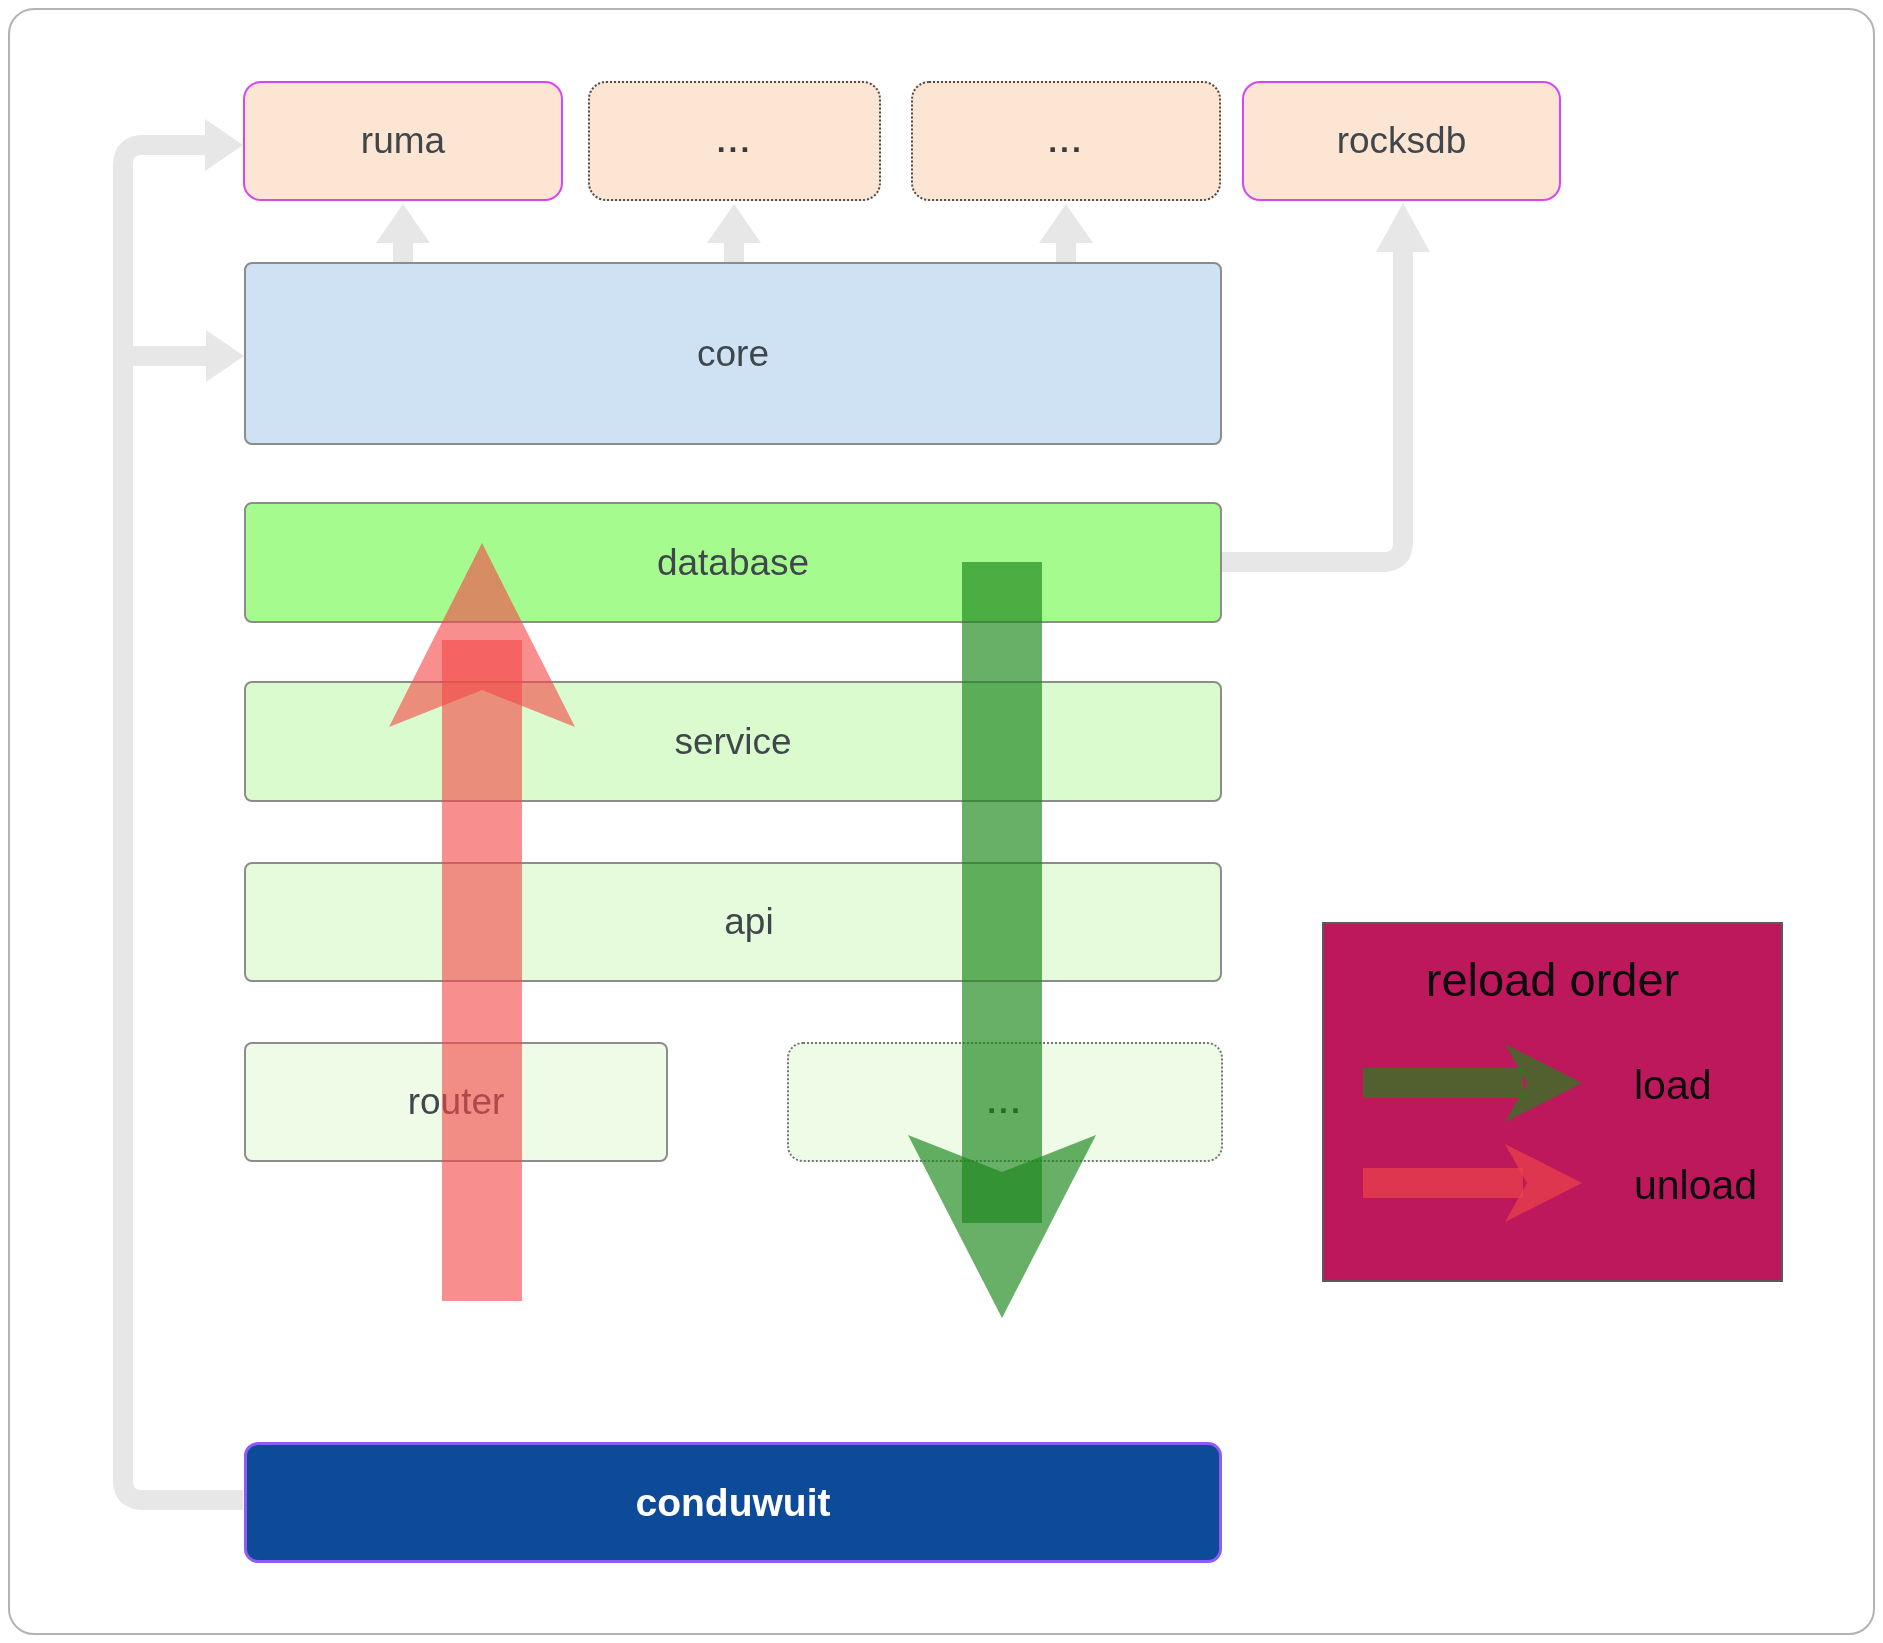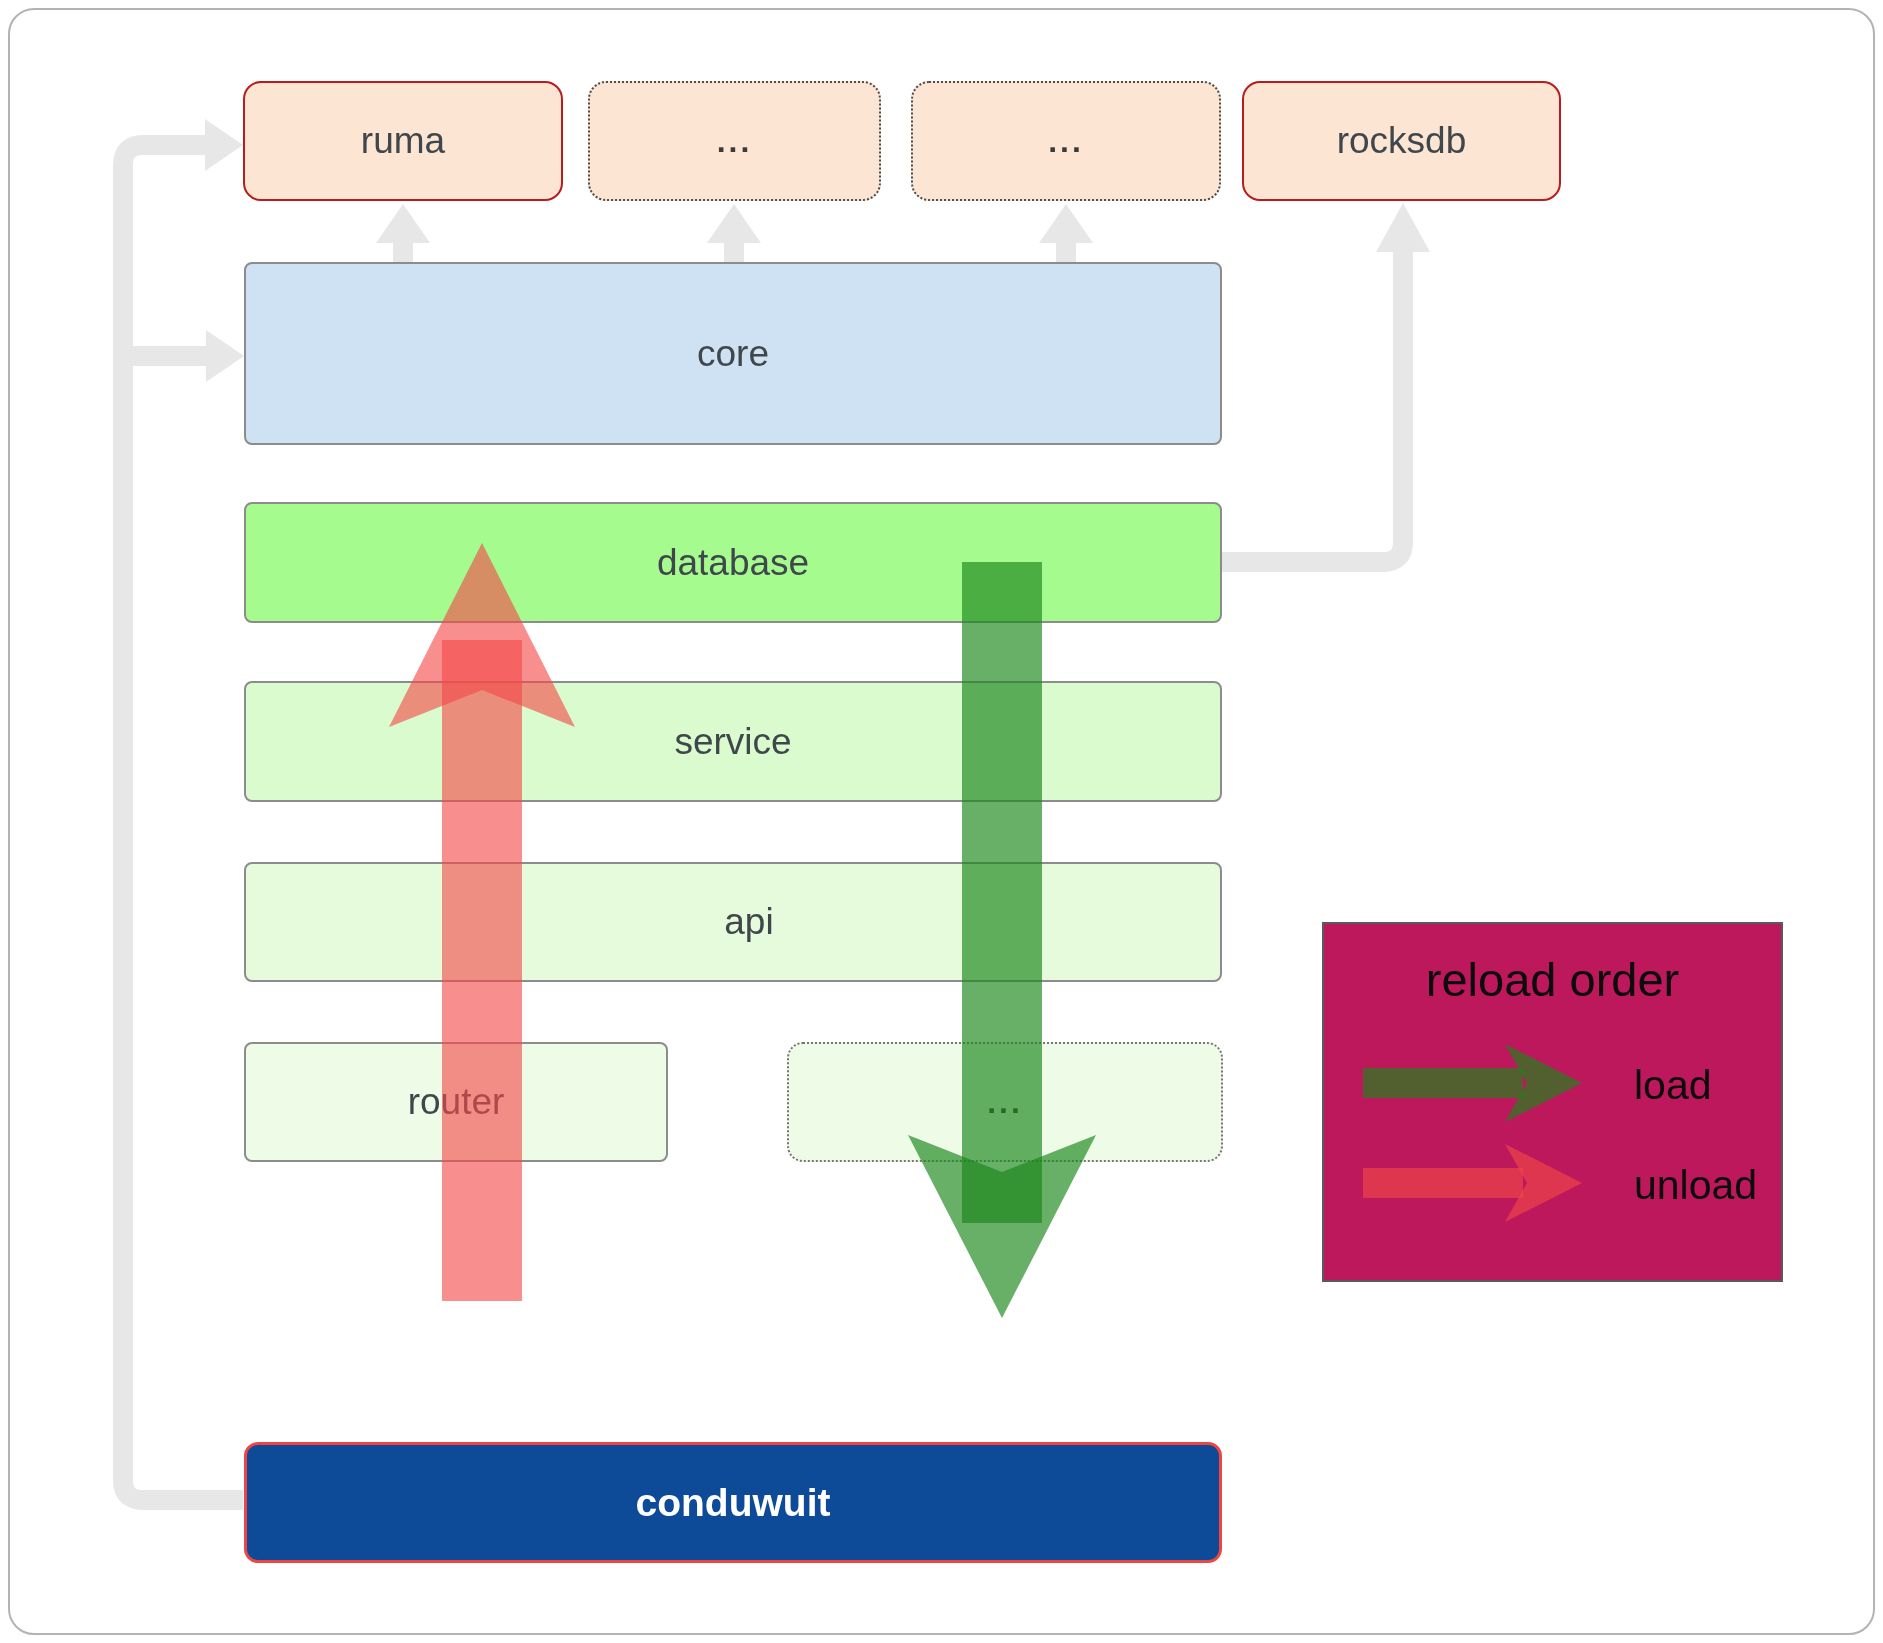--- a/index.html
+++ b/index.html
@@ -2,38 +2,38 @@
 <html><head>
 <meta charset="utf-8">
 <style>
   html,body{margin:0;padding:0;background:#ffffff;width:1883px;height:1643px;overflow:hidden;}
   body{font-family:"Liberation Sans","DejaVu Sans",sans-serif;}
   #canvas{position:absolute;left:0;top:0;width:1883px;height:1643px;background:#fff;}
   #frame{position:absolute;left:8px;top:8px;width:1863px;height:1623px;border:2px solid #b3b3b3;border-radius:26px;}
   svg.layer{position:absolute;left:0;top:0;width:1883px;height:1643px;pointer-events:none;}
   .box{position:absolute;display:flex;align-items:center;justify-content:center;box-sizing:border-box;
        font-size:37px;color:#3f474c;}
-  .peach{background:#fce5d3;border:2px solid #b91c1c;border-radius:18px;}
+  .peach{background:#fce5d3;border:2px solid #d946ef;border-radius:18px;}
   .peach.dotted{border:2px dotted #4d4d4d;}
   .stack{border:2px solid #8c8c8c;border-radius:8px;}
   .dots{font-weight:700;letter-spacing:3px;color:#3a3a3a;font-size:32px;}
   
   #box-ruma    {left:243px;top:81px;width:320px;height:120px;}
   #box-dots1   {left:588px;top:81px;width:293px;height:120px;}
   #box-dots2   {left:911px;top:81px;width:310px;height:120px;}
   #box-rocksdb {left:1242px;top:81px;width:319px;height:120px;}
   
   #box-core     {left:244px;top:262px;width:978px;height:183px;background:#cfe2f3;}
   #box-database {left:244px;top:502px;width:978px;height:121px;background:#a6fb8f;justify-content:center;}
   #box-service  {left:244px;top:681px;width:978px;height:121px;background:#d9fbcd;}
   #box-api      {left:244px;top:862px;width:978px;height:120px;background:#e5fbdc;padding-left:32px;}
   #box-admin    {left:244px;top:1042px;width:424px;height:120px;background:#eefbe7;}
   #box-dots3    {left:787px;top:1042px;width:436px;height:120px;background:#eefbe7;border:2px dotted #767676;border-radius:16px;}
   #box-router   {left:244px;top:1221px;width:978px;height:120px;background:#ffffff;}
-  #box-conduwuit{left:244px;top:1442px;width:978px;height:121px;background:#0d4a98;border:3px solid #ef4444;
+  #box-conduwuit{left:244px;top:1442px;width:978px;height:121px;background:#0d4a98;border:3px solid #8b5cf6;
                  border-radius:14px;color:#ffffff;font-weight:700;font-size:39px;}
   
   #legend{position:absolute;left:1322px;top:922px;width:461px;height:360px;background:#be185d;
           border:2px solid #5a5a5a;box-sizing:border-box;}
   #legend-title{position:absolute;left:0;top:28px;width:100%;text-align:center;font-size:47px;color:#0c0c0c;}
   .legend-label{position:absolute;left:298px;width:160px;font-size:41px;color:#0c0c0c;margin-left:12px;}
   #legend-load-label{top:138px;}
   #legend-unload-label{top:238px;}
 </style>
 </head>

